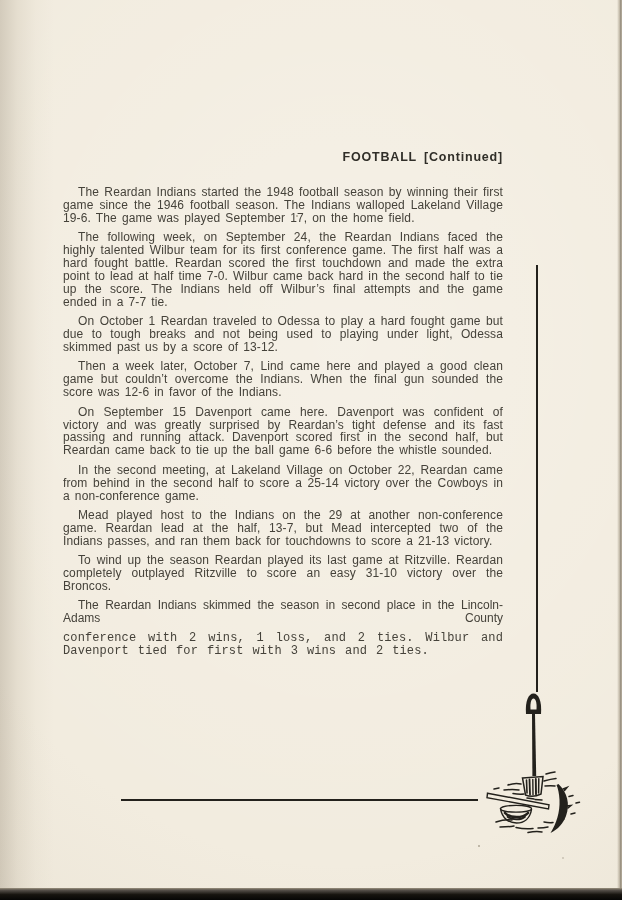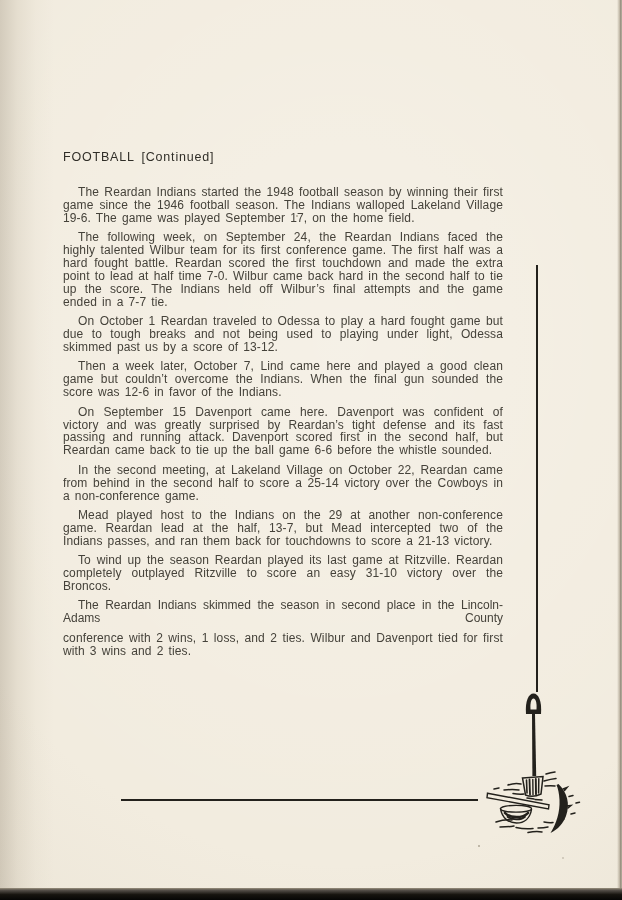--- a/index.html
+++ b/index.html
@@ -49,36 +49,36 @@
     position: absolute;
     left: 63px;
     top: 150px;
     width: 440px;
     color: #45423a;
   }
   .article h1 {
     margin: 0 0 21px 0;
     font-size: 12.5px;
     line-height: 15px;
-    font-weight: normal;
+    font-weight: bold;
     letter-spacing: 0.8px;
     word-spacing: 3px;
-    text-align: left;
+    text-align: right;
     color: #302e28;
   }
   .article p {
     margin: 0 0 6.5px 0;
     font-size: 12px;
     line-height: 12.9px;
     letter-spacing: 0.12px;
     word-spacing: 1.6px;
     text-align: justify;
     text-indent: 15px;
   }
-  .article p.no-indent { text-indent: 0; }
+  .article p.no-indent { text-indent: 0; font-family: Liberation Mono, monospace; }
   .article p.continuation { margin-top: 3.5px; }
   .article p.force-justify {
     text-align-last: justify;
     letter-spacing: 0;
     word-spacing: 0.5px;
   }
   
   .v-rule {
     position: absolute;
     left: 536px; top: 265px;

